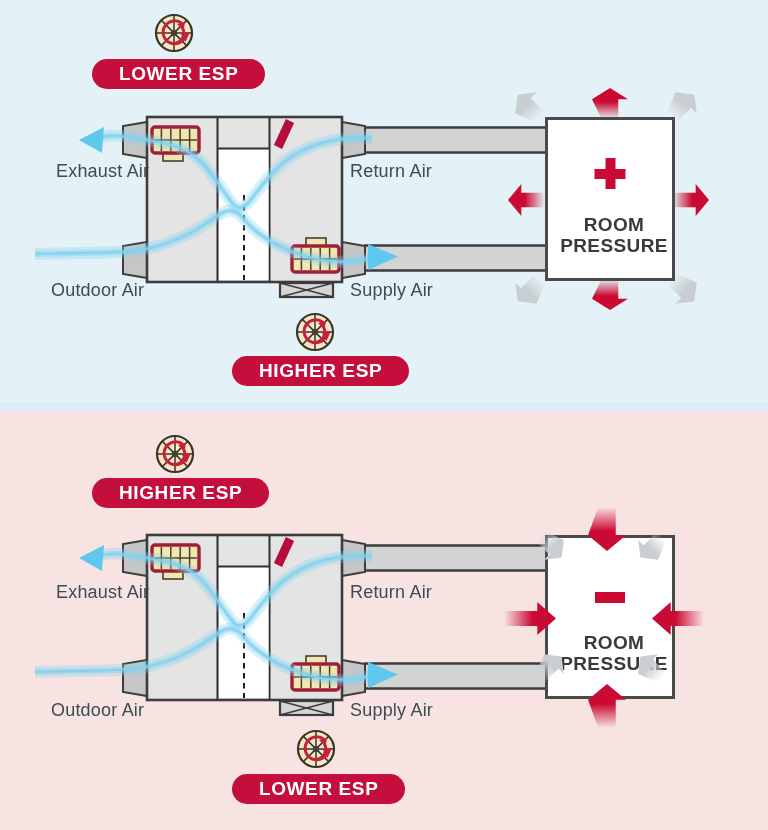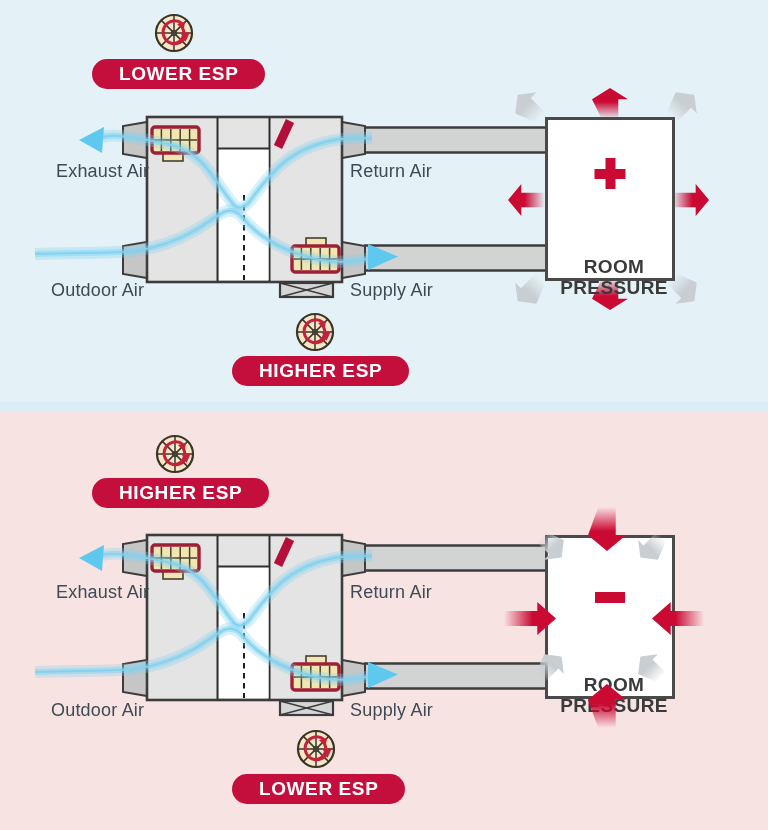--- a/index.html
+++ b/index.html
@@ -29,21 +29,21 @@
   
   .fan{position:absolute;width:44px;height:44px;z-index:5;}
   .fan1{left:152px;top:11px;} .fan2{left:293px;top:310px;}
   .fan3{left:153px;top:432px;} .fan4{left:294px;top:727px;}
 
   
   .room{position:absolute;width:130px;height:164px;background:#fff;
         border:3px solid #4a4a4a;box-sizing:border-box;z-index:2;}
   .room1{left:545px;top:117px;} .room2{left:545px;top:535px;}
   .room-text{position:absolute;left:8px;right:0;top:94px;text-align:center;
-             font-weight:bold;font-size:19px;line-height:21px;color:#3a3a3a;letter-spacing:.4px;margin-top:42px;}
+             font-weight:bold;font-size:19px;line-height:21px;color:#3a3a3a;letter-spacing:.4px;}
   .sign{position:absolute;left:50%;transform:translateX(-50%);}
   .sign.plus{top:38px;width:31px;height:31px;}
   .sign.plus::before{content:"";position:absolute;left:0;top:10.5px;width:31px;height:10px;background:#cb0a33;}
   .sign.plus::after{content:"";position:absolute;left:10.5px;top:0;width:10px;height:31px;background:#cb0a33;}
   .sign.minus{top:54px;width:30px;height:11px;background:#cb0a33;}
 
   
   .arr{position:absolute;z-index:1;}
   .p2 .arr{z-index:3;}
   .arrU{clip-path:polygon(50% 0,100% 36%,73% 36%,73% 100%,27% 100%,0 36%);}

